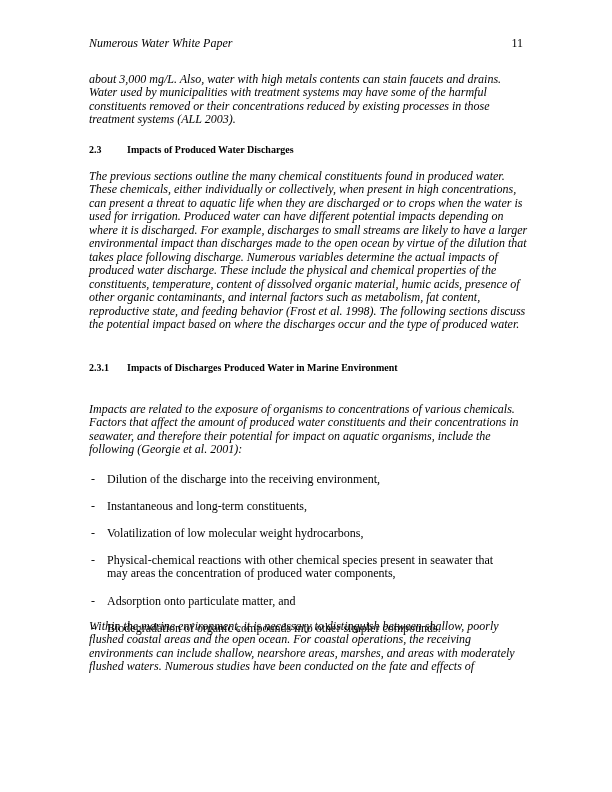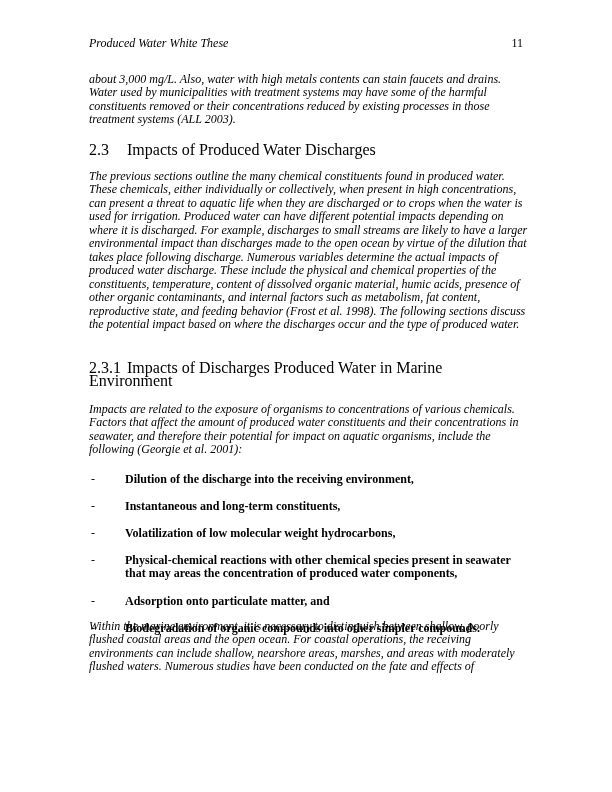--- a/index.html
+++ b/index.html
@@ -48,53 +48,52 @@
       margin: 0;
       font-style: italic;
     }
     .block {
       position: absolute;
       left: 0;
       width: 440px;
     }
     h2, h3 {
       margin: 0;
-      font-weight: normal;
-      font-size: 16px;
+      font-weight: bold;
+      font-size: 10px;
       line-height: 13.45px;
     }
     .heading-num {
       display: inline-block;
       width: 38px;
     }
     .bullet {
       position: absolute;
       left: 0;
       width: 440px;
     }
     .bullet .dash {
       position: absolute;
       left: 2px;
       top: 0;
     }
     .bullet .text {
       position: absolute;
-      left: 36px;
+      left: 18px;
       top: 0;
       width: 404px;
-      font-weight: bold;
     }
   </style>
 </head>
 <body>
 
 <div class="page">
 
   <div class="running-header">
-    <span class="title">Produced Water White These</span>
+    <span class="title">Numerous Water White Paper</span>
     <span class="page-num">11</span>
   </div>
 
   <div class="body">
 
     <p class="block" style="top:5px;">about 3,000 mg/L.  Also, water with high metals contents can stain faucets and drains.  Water used by municipalities with treatment systems may have some of the harmful constituents removed or their concentrations reduced by existing processes in those treatment systems (ALL 2003).</p>
 
     <h2 class="block" style="top:75px;"><span class="heading-num">2.3</span><span>Impacts of Produced Water Discharges</span></h2>
 
     <p class="block" style="top:102px;">The previous sections outline the many chemical constituents found in produced water.  These chemicals, either individually or collectively, when present in high concentrations, can present a threat to aquatic life when they are discharged or to crops when the water is used for irrigation.  Produced water can have different potential impacts depending on where it is discharged. For example, discharges to small streams are likely to have a larger environmental impact than discharges made to the open ocean by virtue of the dilution that takes place following discharge.  Numerous variables determine the actual impacts of produced water discharge.  These include the physical and chemical properties of the constituents, temperature, content of dissolved organic material, humic acids, presence of other organic contaminants, and internal factors such as metabolism, fat content, reproductive state, and feeding behavior (Frost et al. 1998).  The following sections discuss the potential impact based on where the discharges occur and the type of produced water.</p>

